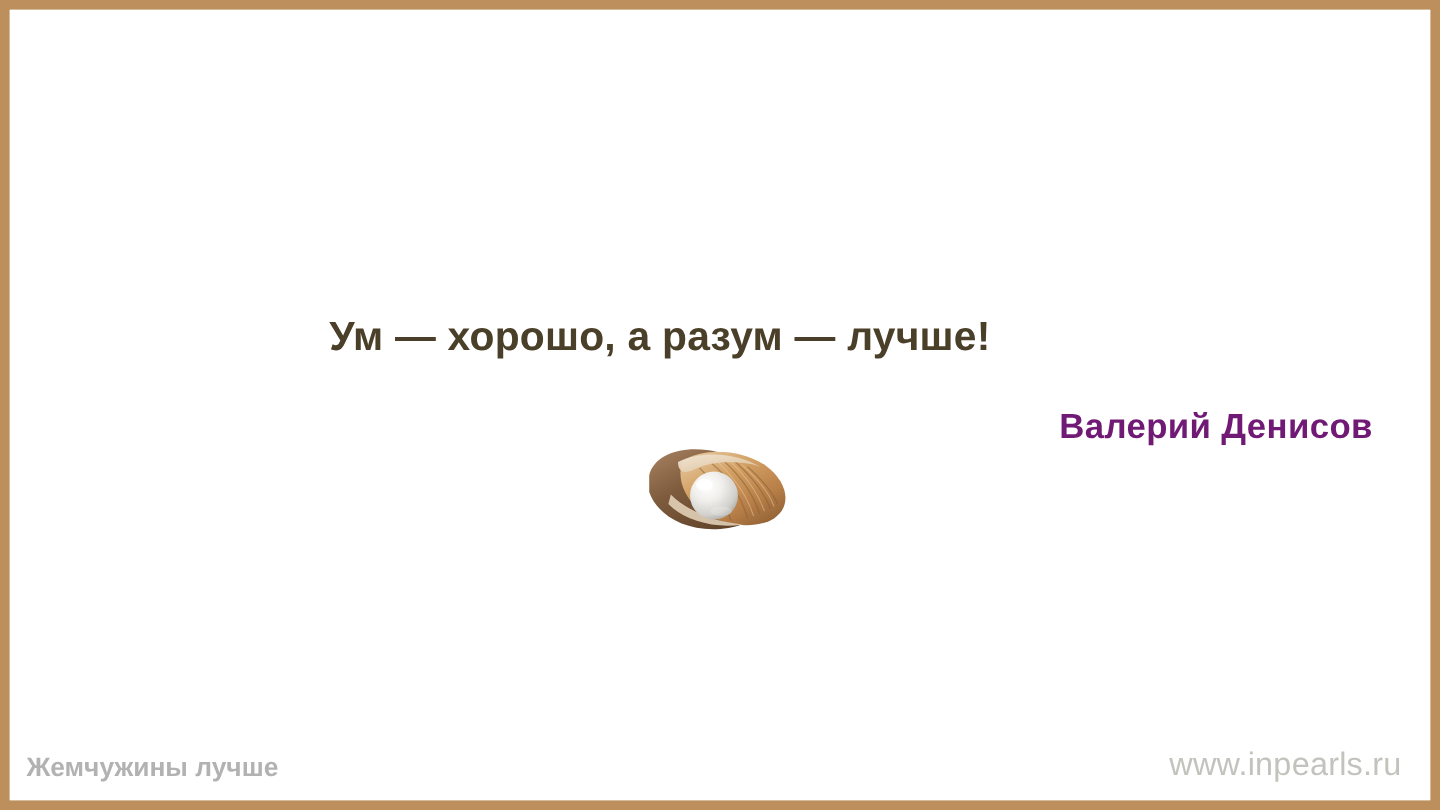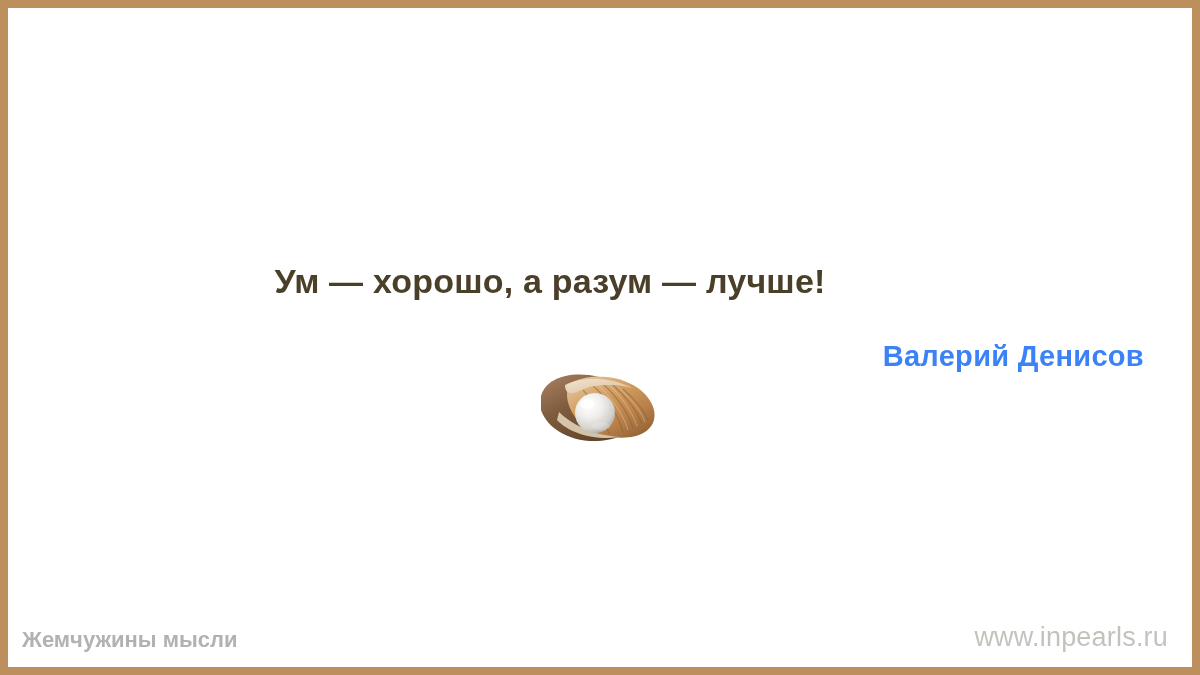--- a/index.html
+++ b/index.html
@@ -44,21 +44,21 @@
     white-space: nowrap;
   }
 
   
   .author {
     position: absolute;
     right: 56px;
     top: 340px;
     font-size: 29px;
     font-weight: bold;
-    color: #3b82f6;
+    color: #701a75;
     letter-spacing: 0.3px;
     white-space: nowrap;
   }
 
   
   .emblem {
     position: absolute;
     left: 535px;
     top: 366px;
     width: 128px;
@@ -148,17 +148,17 @@
       <path d="M24 46 C36 58 58 69 84 71 C60 75 34 67 22 54 Z" fill="#efe0c8" opacity="0.8"></path>
 
       <circle cx="60" cy="47" r="20" fill="url(#gPearl)"></circle>
       <ellipse cx="52" cy="38" rx="7" ry="5" fill="#ffffff" opacity="0.85"></ellipse>
       <ellipse cx="66" cy="60" rx="9" ry="4" fill="#ffffff" opacity="0.2"></ellipse>
 
       <ellipse cx="66" cy="8" rx="5" ry="2.5" fill="#ffffff" opacity="0.9"></ellipse>
     </svg>
   </div>
 
-  <div class="footer-left">Жемчужины мысли</div>
+  <div class="footer-left">Жемчужины лучше</div>
 
   <div class="footer-right">www.inpearls.ru</div>
 
 </div>
 
 </body></html>

